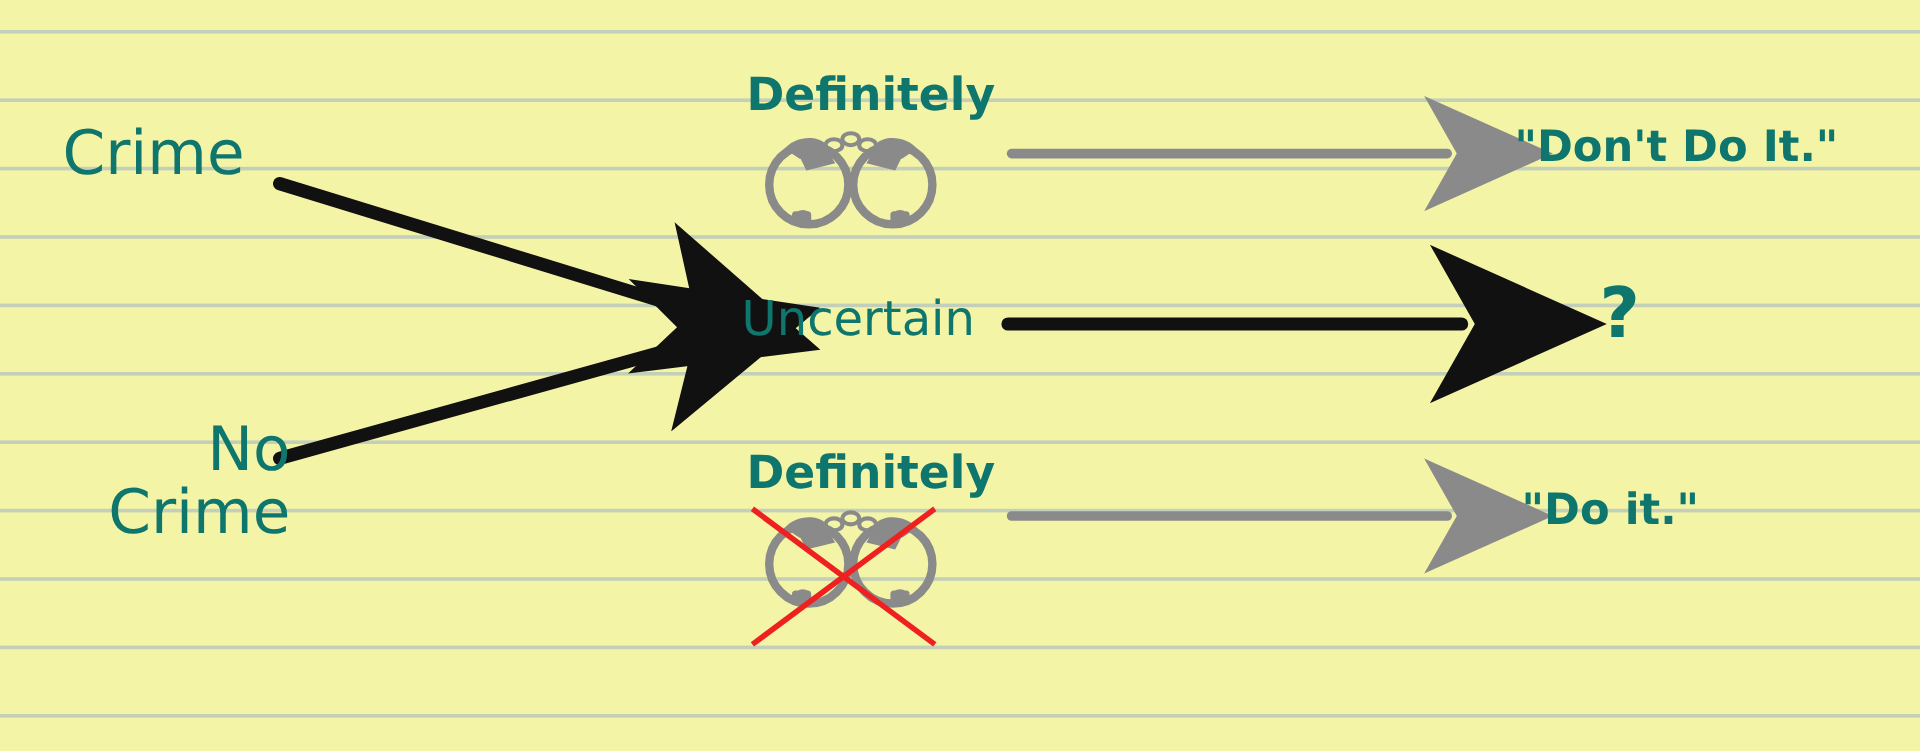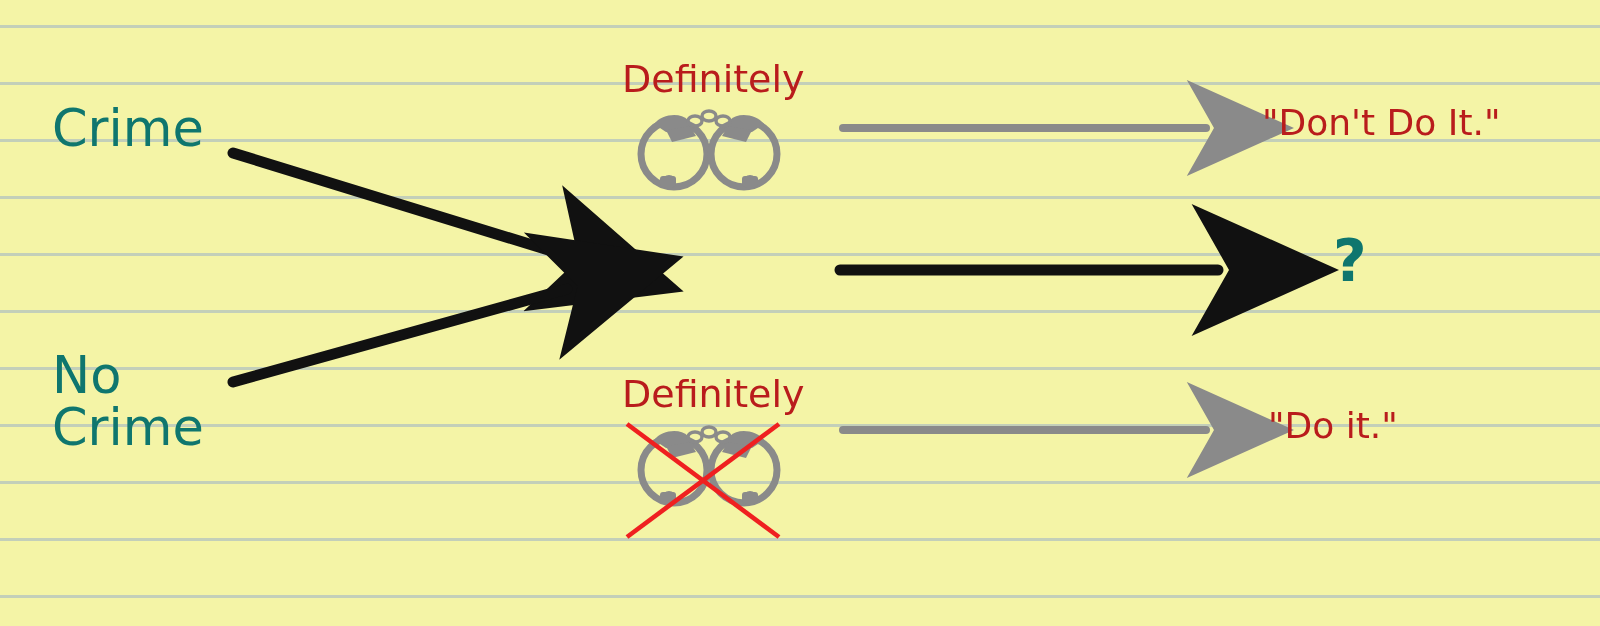--- a/index.html
+++ b/index.html
@@ -35,32 +35,33 @@
   }
   .lbl {
     position: absolute;
     white-space: pre;
     line-height: 1.02;
   }
   .lbl-black {
     color: #0f766e;
   }
   .lbl-gray {
-    color: #b91c1c;
+    color: #0f766e;
+    font-weight: bold;
   }
   #label-crime {
     left: 52px;
     top: 103px;
     font-size: 51px;
   }
   #label-no-crime {
     left: 52px;
     top: 350px;
     font-size: 51px;
-    text-align: left;
+    text-align: right;
     width: 190px;
   }
   #label-uncertain {
     left: 618px;
     top: 246px;
     font-size: 40px;
   }
   #label-definitely-top {
     left: 622px;
     top: 60px;
@@ -174,20 +175,21 @@
       <line x1="779" y1="424" x2="627" y2="537" stroke="#ef2020" stroke-width="4.6"></line>
     </g>
   </svg>
 
   <div class="lbl lbl-black" id="label-crime">Crime</div>
 
   <div class="lbl lbl-black" id="label-no-crime"><span>No</span><br><span>Crime</span></div>
 
   <div class="lbl lbl-gray" id="label-definitely-top">Definitely</div>
 
+  <div class="lbl lbl-black" id="label-uncertain">Uncertain</div>
 
   <div class="lbl lbl-gray" id="label-definitely-bottom">Definitely</div>
 
   <div class="lbl lbl-gray" id="label-dont-do-it">"Don't Do It."</div>
 
   <div class="lbl lbl-black" id="label-question">?</div>
 
   <div class="lbl lbl-gray" id="label-do-it">"Do it."</div>
 
 </div>

